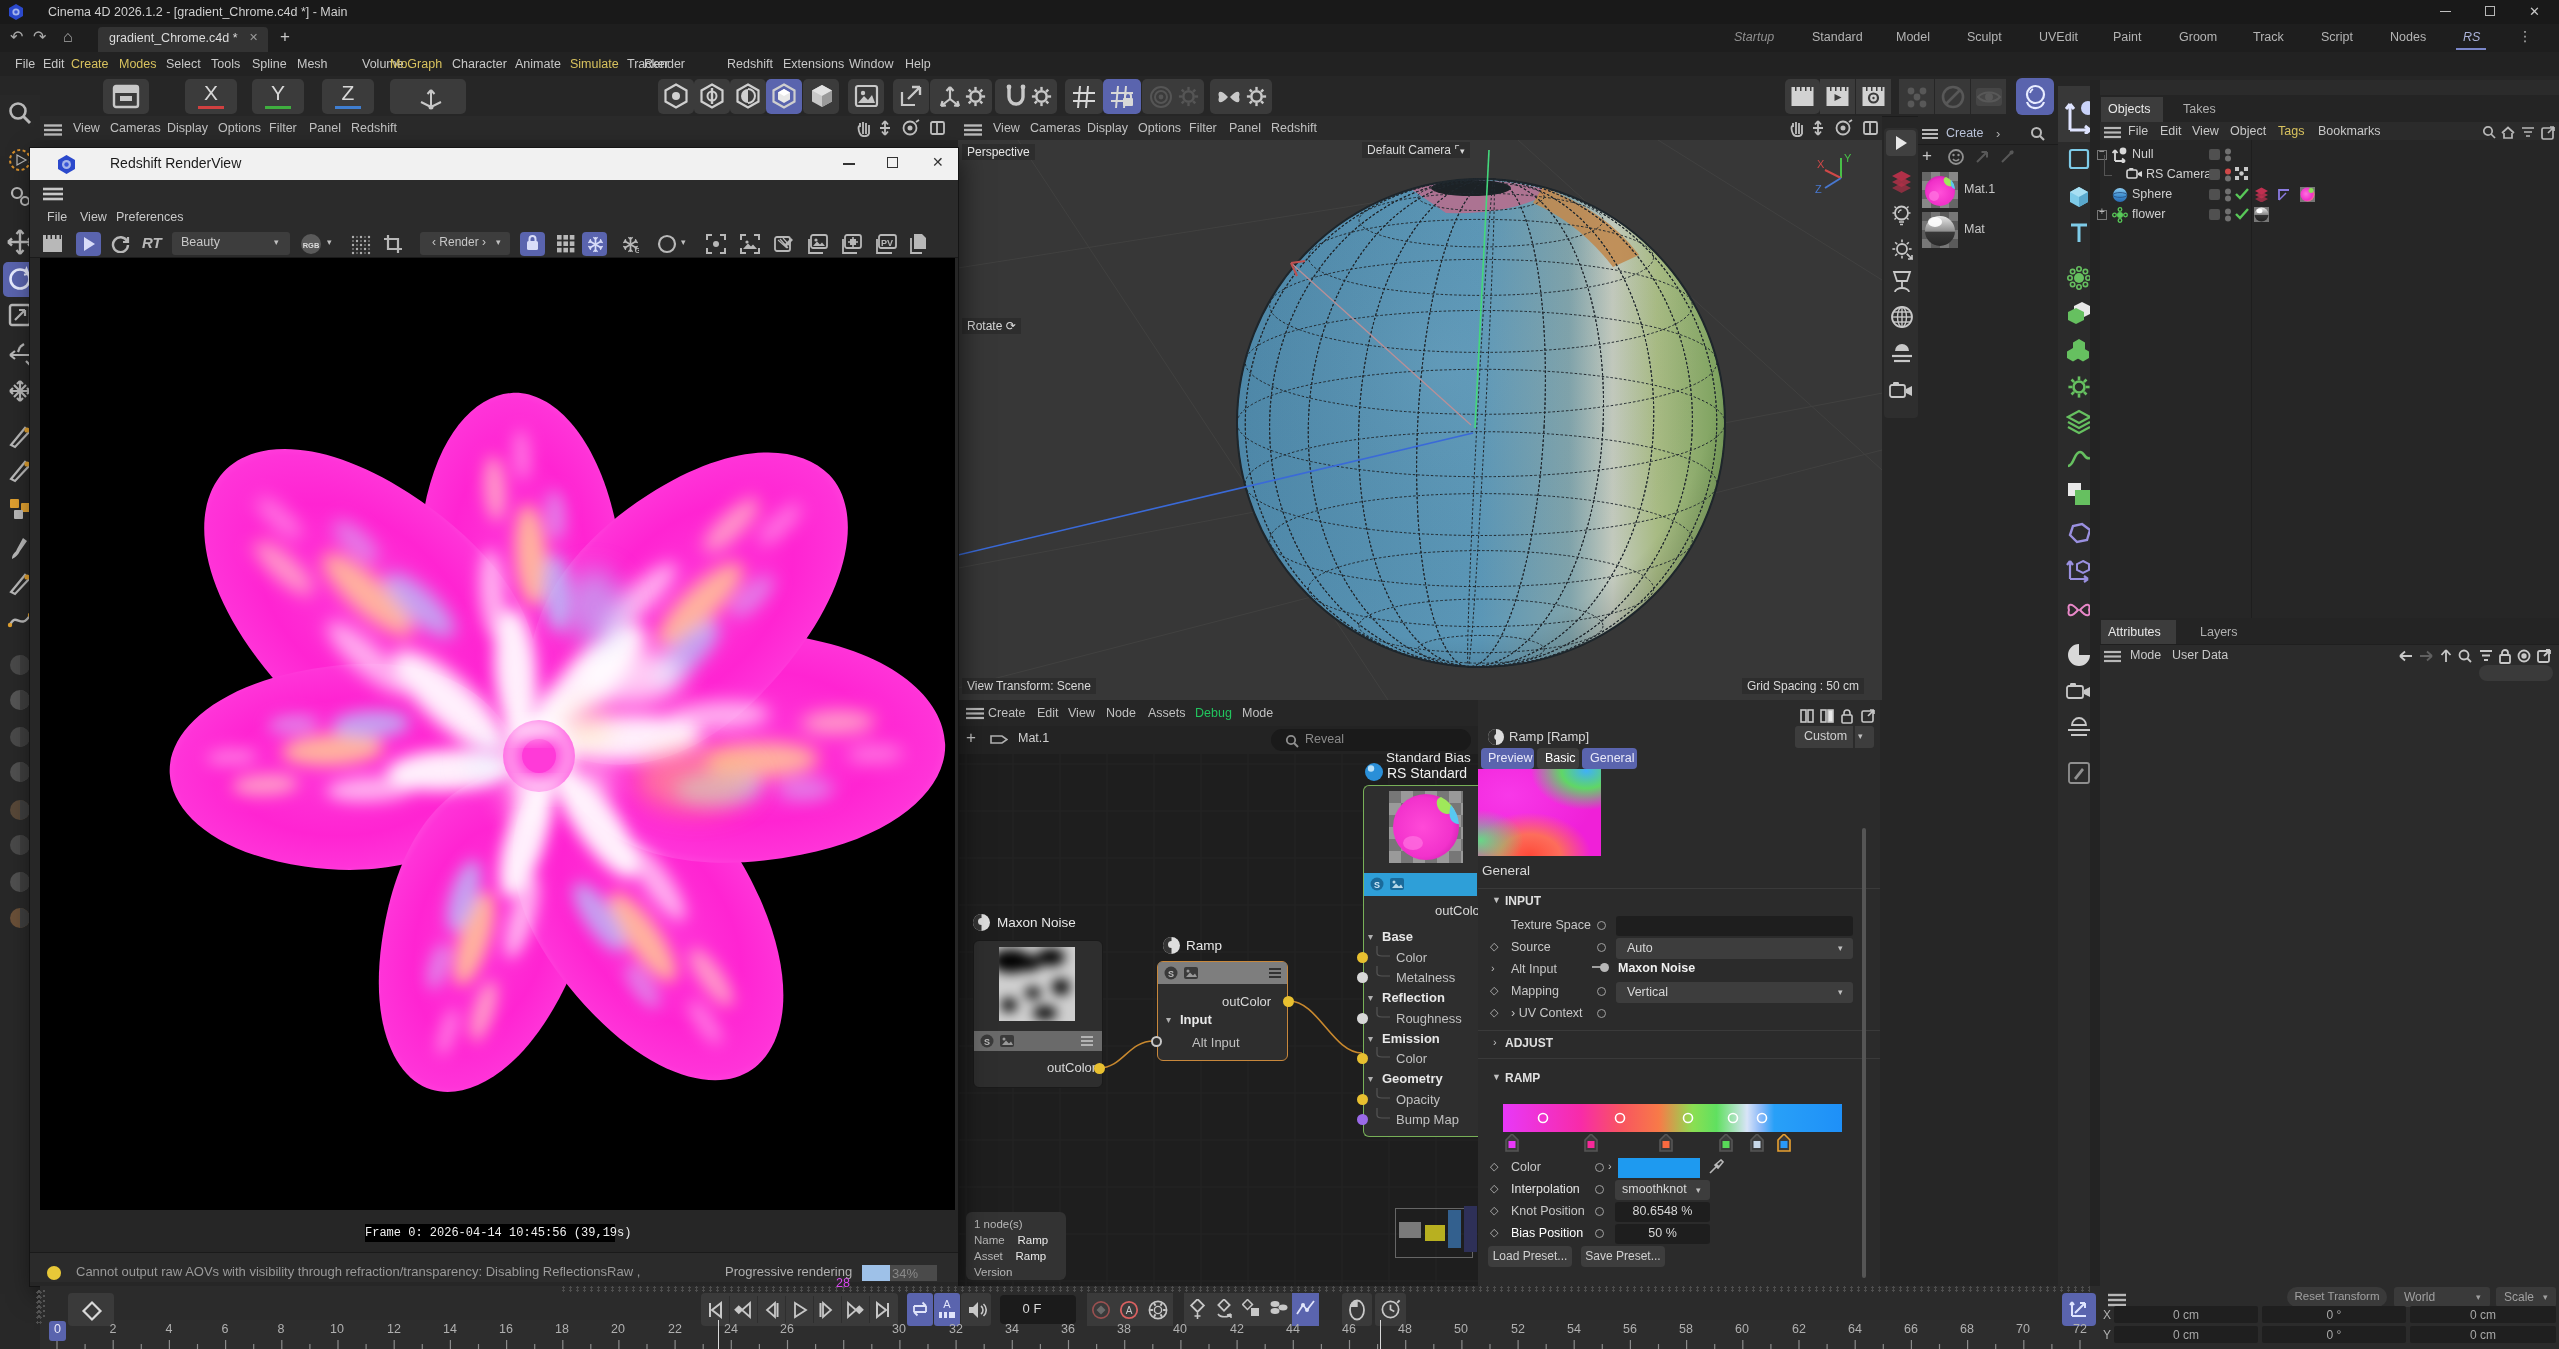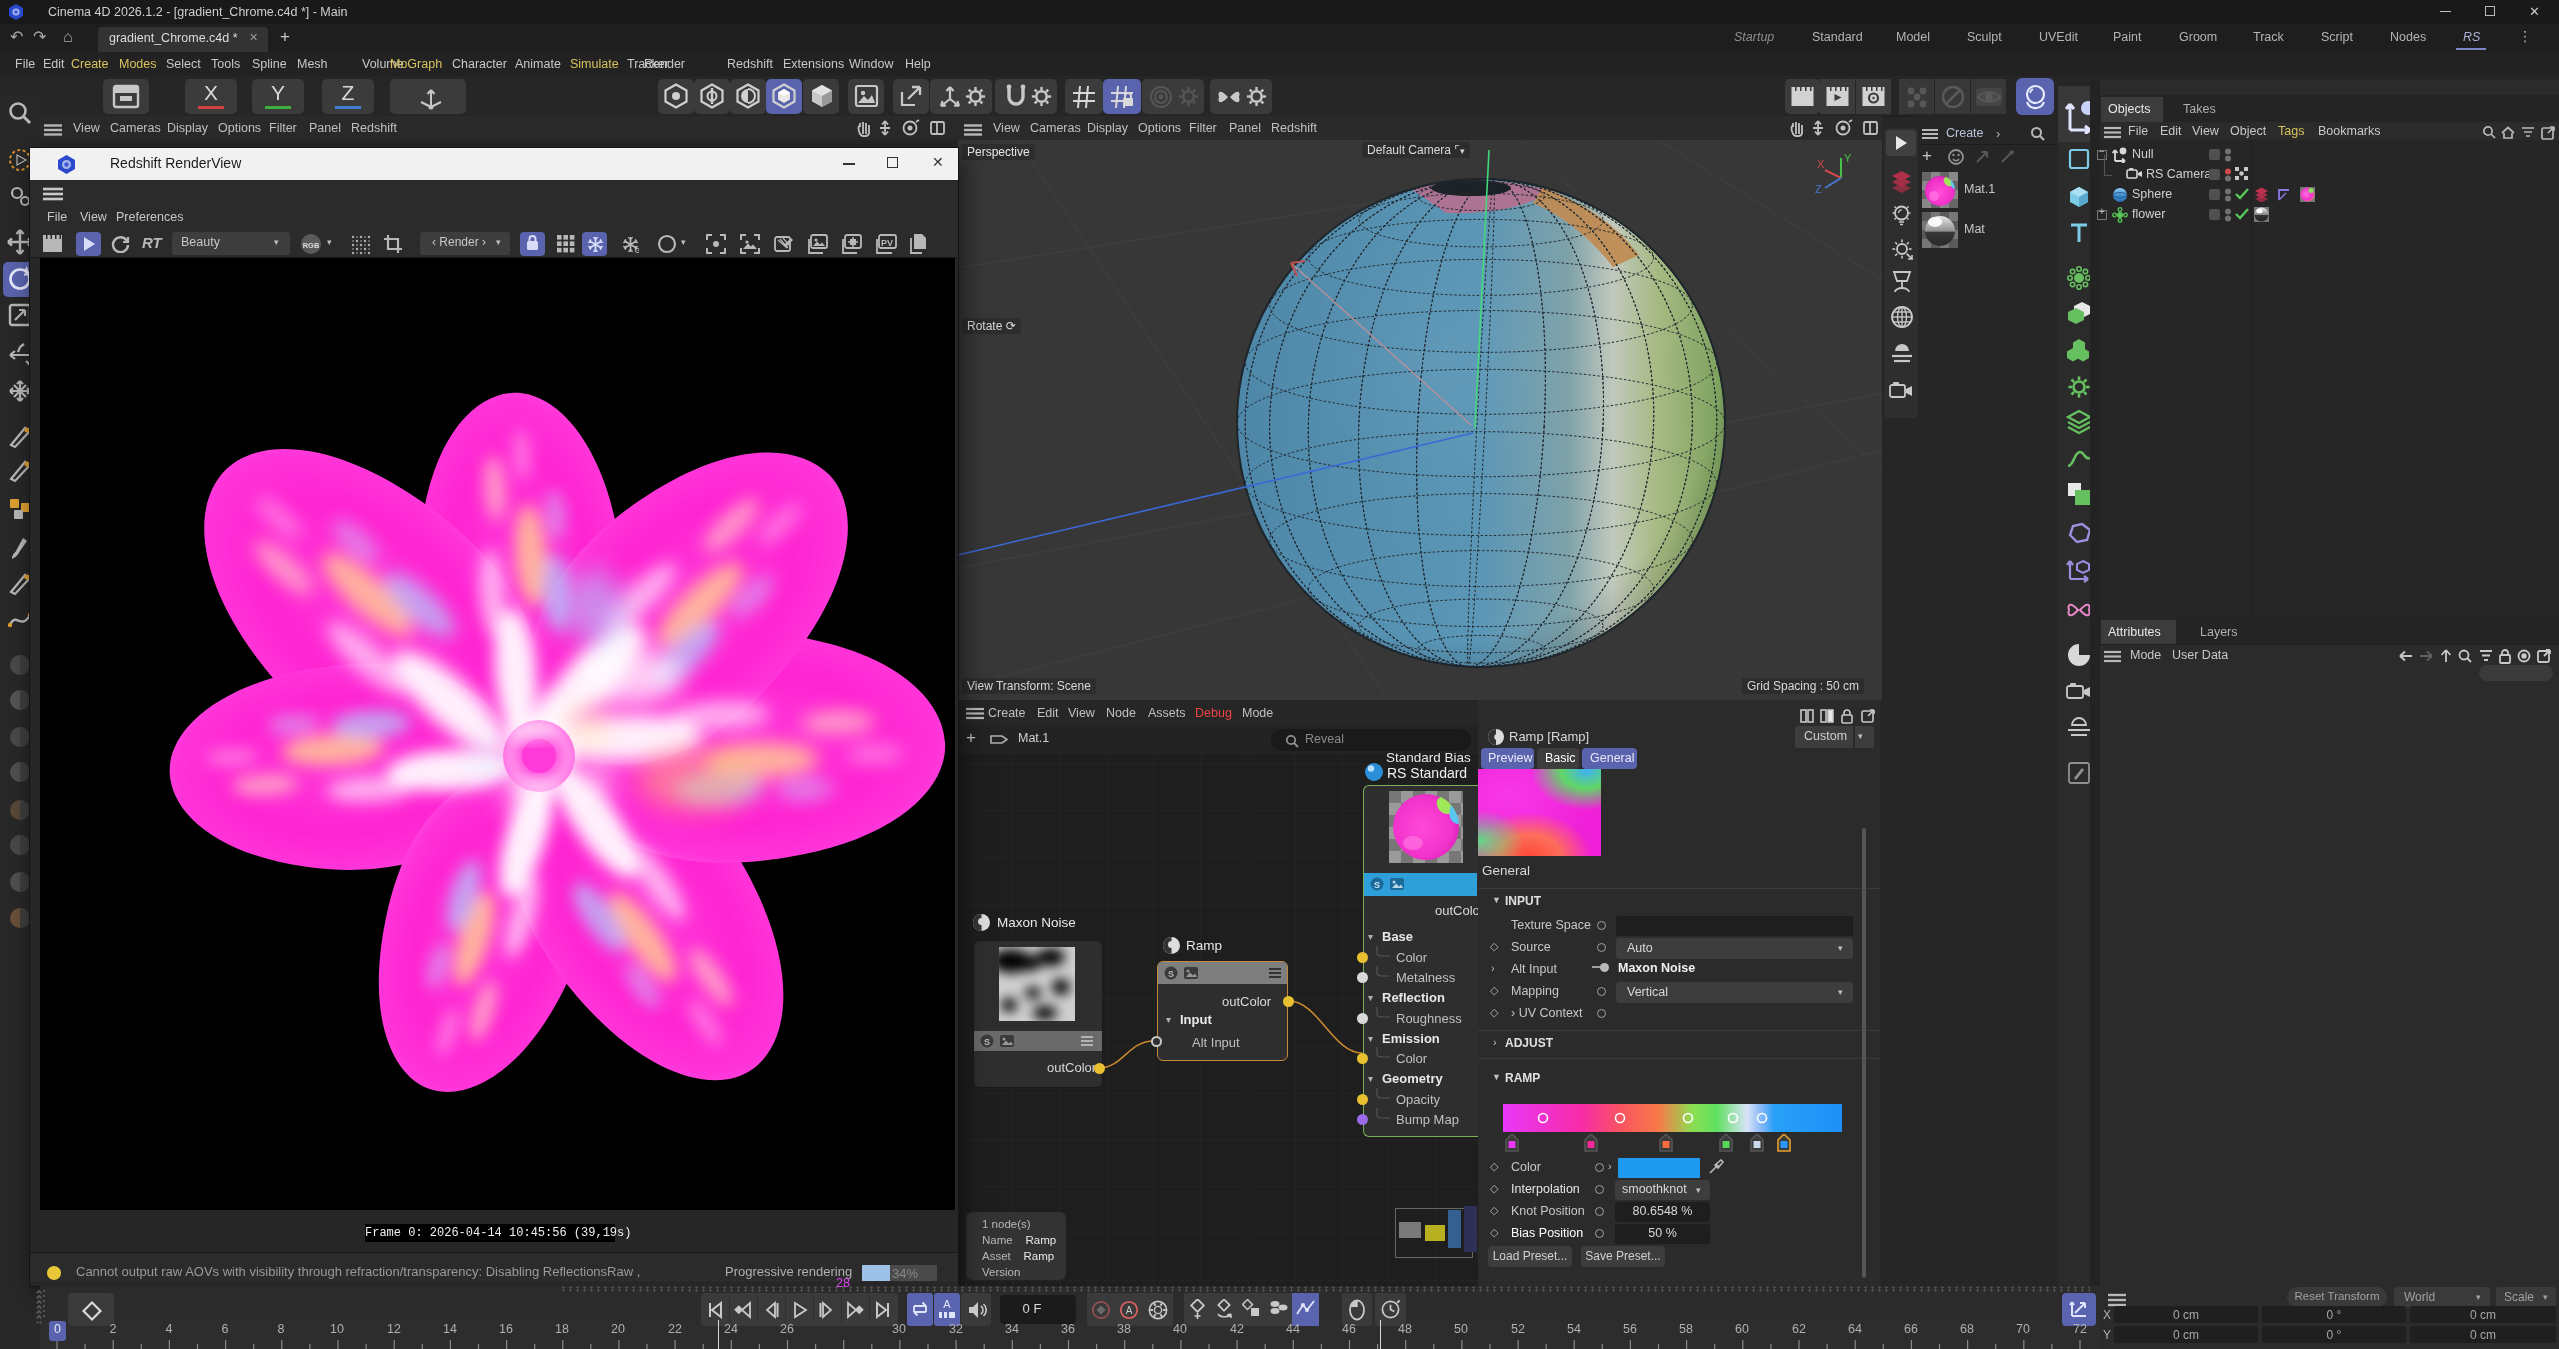--- a/index.html
+++ b/index.html
@@ -903,21 +903,21 @@
           <line x1="0" y1="2" x2="18" y2="2"></line>
           <line x1="0" y1="6.5" x2="18" y2="6.5"></line>
           <line x1="0" y1="11" x2="18" y2="11"></line>
         </g>
       </svg>
 <div class="txt" style="left:30px;top:6px;font-size:12.5px;color:#c0c0c0">Create</div>
 <div class="txt" style="left:79px;top:6px;font-size:12.5px;color:#c0c0c0">Edit</div>
 <div class="txt" style="left:110px;top:6px;font-size:12.5px;color:#c0c0c0">View</div>
 <div class="txt" style="left:148px;top:6px;font-size:12.5px;color:#c0c0c0">Node</div>
 <div class="txt" style="left:190px;top:6px;font-size:12.5px;color:#c0c0c0">Assets</div>
-<div class="txt" style="left:237px;top:6px;font-size:12.5px;color:#ef4444">Debug</div>
+<div class="txt" style="left:237px;top:6px;font-size:12.5px;color:#22c55e">Debug</div>
 <div class="txt" style="left:284px;top:6px;font-size:12.5px;color:#c0c0c0">Mode</div>
 <div class="abs" style="left:0;top:26px;width:520px;height:28px;background:#232323"></div>
 <div class="txt" style="left:8px;top:28px;font-size:17px;color:#c8c8c8">+</div>
 <svg style="left:32px;top:33px" width="18" height="13" viewBox="0 0 18 13">
         <path d="M1 3 L12 3 L17 6.5 L12 10 L1 10 Z" fill="none" stroke="#b0b0b0" stroke-width="1.6"></path>
       </svg>
 <div class="txt" style="left:60px;top:31px;font-size:12.5px;color:#d0d0d0">Mat.1</div>
 <div class="abs" style="left:313px;top:29px;width:200px;height:22px;background:#1a1a1a;border-radius:11px"></div>
 <svg style="left:327px;top:34px" width="14" height="14" viewBox="0 0 14 14">
         <circle cx="6" cy="6" r="4.2" fill="none" stroke="#909090" stroke-width="1.8"></circle>
@@ -1112,21 +1112,21 @@
 <div class="txt" style="left:438px;top:392px;font-size:13px;color:#c0c0c0">Opacity</div>
 <div class="abs" style="left:399px;top:394px;width:11px;height:11px;border-radius:6px;background:#e8c030"></div>
 <svg style="left:418px;top:388px" width="16" height="14" viewBox="0 0 16 14">
         <path d="M1 0 L1 7 Q1 10 6 10 L14 10" fill="none" stroke="#555" stroke-width="1.2"></path>
       </svg>
 <div class="txt" style="left:438px;top:412px;font-size:13px;color:#c0c0c0">Bump Map</div>
 <div class="abs" style="left:399px;top:414px;width:11px;height:11px;border-radius:6px;background:#9a6ae8"></div>
 <svg style="left:418px;top:408px" width="16" height="14" viewBox="0 0 16 14">
         <path d="M1 0 L1 7 Q1 10 6 10 L14 10" fill="none" stroke="#555" stroke-width="1.2"></path>
       </svg>
-<div class="abs" style="left:8px;top:512px;width:100px;height:68px;background:#333333;border-radius:6px;padding:4px 16px;font-size:11.5px;color:#b8b8b8;line-height:16px">1 node(s)<br>Name&nbsp;&nbsp;&nbsp;&nbsp;<span style="color:#e8e8e8">Ramp</span><br>Asset&nbsp;&nbsp;&nbsp;&nbsp;<span style="color:#e8e8e8">Ramp</span><br>Version</div>
+<div class="abs" style="left:8px;top:512px;width:100px;height:68px;background:#333333;border-radius:6px;padding:4px 8px;font-size:11.5px;color:#b8b8b8;line-height:16px">1 node(s)<br>Name&nbsp;&nbsp;&nbsp;&nbsp;<span style="color:#e8e8e8">Ramp</span><br>Asset&nbsp;&nbsp;&nbsp;&nbsp;<span style="color:#e8e8e8">Ramp</span><br>Version</div>
 <div class="abs" style="left:437px;top:508px;width:78px;height:50px;border:1px solid #666"></div>
 <div class="abs" style="left:441px;top:522px;width:22px;height:16px;background:#7a7a7a"></div>
 <div class="abs" style="left:467px;top:525px;width:20px;height:16px;background:#b8b020"></div>
 <div class="abs" style="left:490px;top:510px;width:13px;height:38px;background:#33608e"></div>
 <div class="abs" style="left:506px;top:506px;width:13px;height:46px;background:#2e3058"></div>
 </div>
 <div class="abs" style="left:1478px;top:700px;width:402px;height:590px;background:#2b2b2b;overflow:hidden">
 <svg style="left:322px;top:8px" width="76" height="16" viewBox="0 0 76 16">
 <g fill="none" stroke="#c8c8c8" stroke-width="1.6">
 <rect x="1" y="2" width="5" height="12"></rect>

